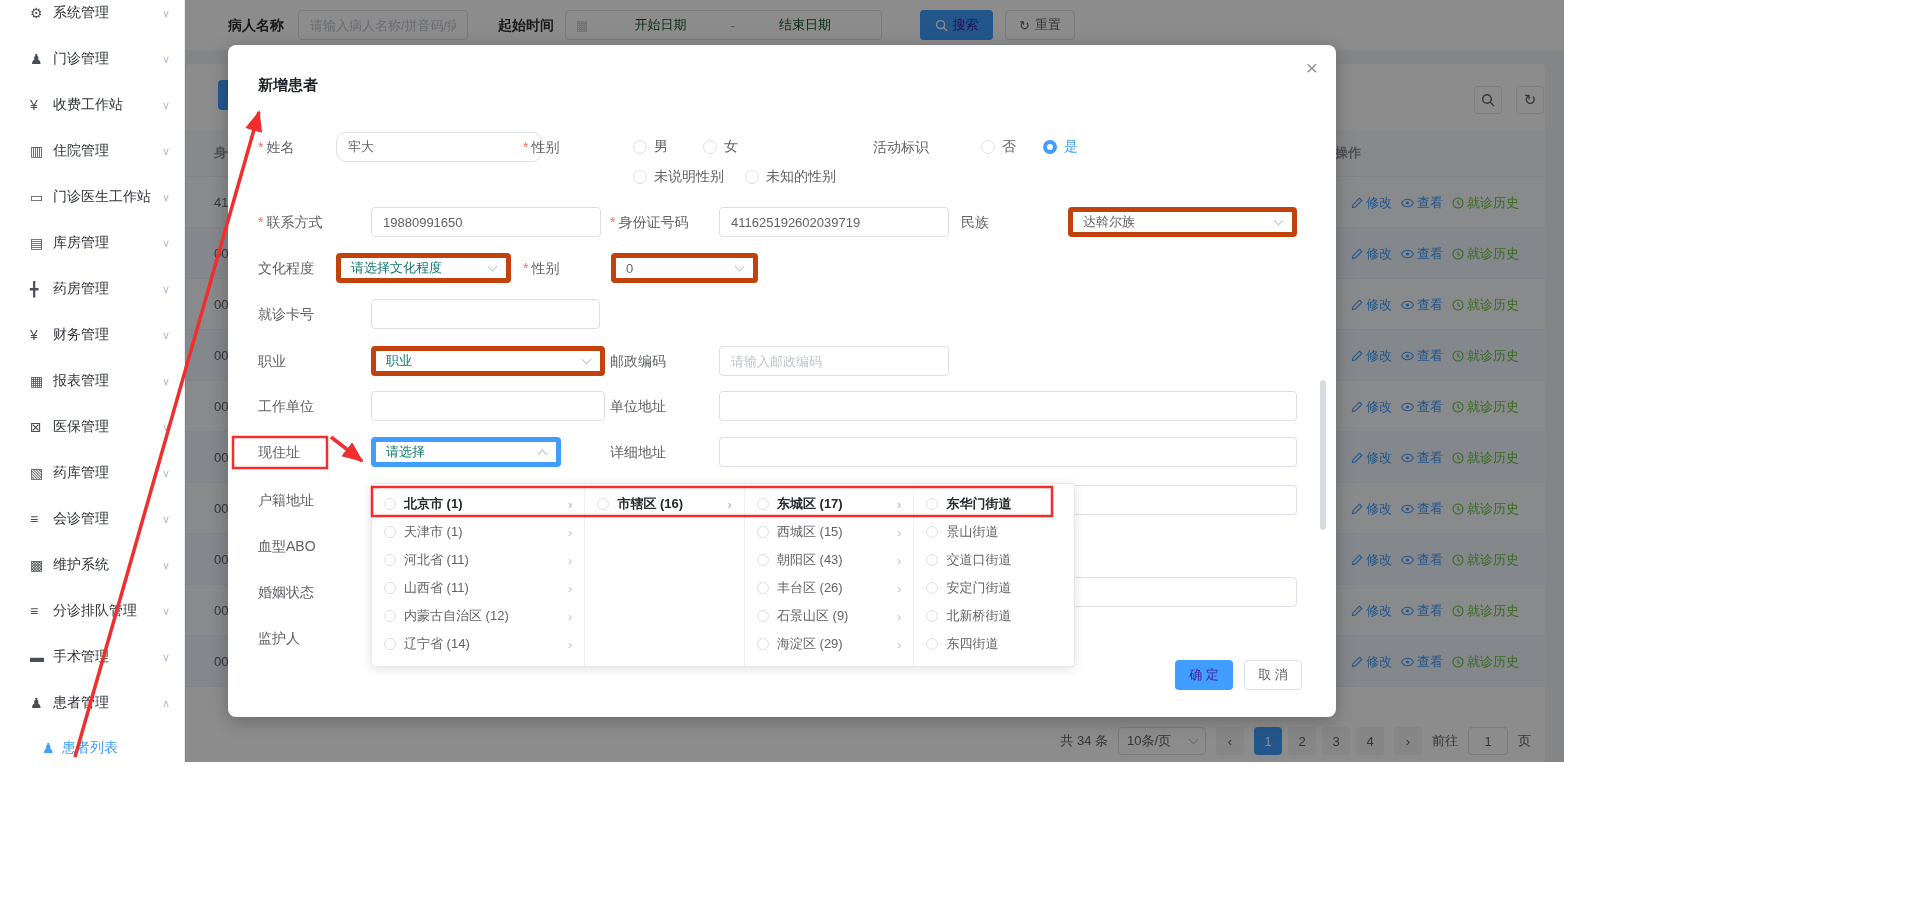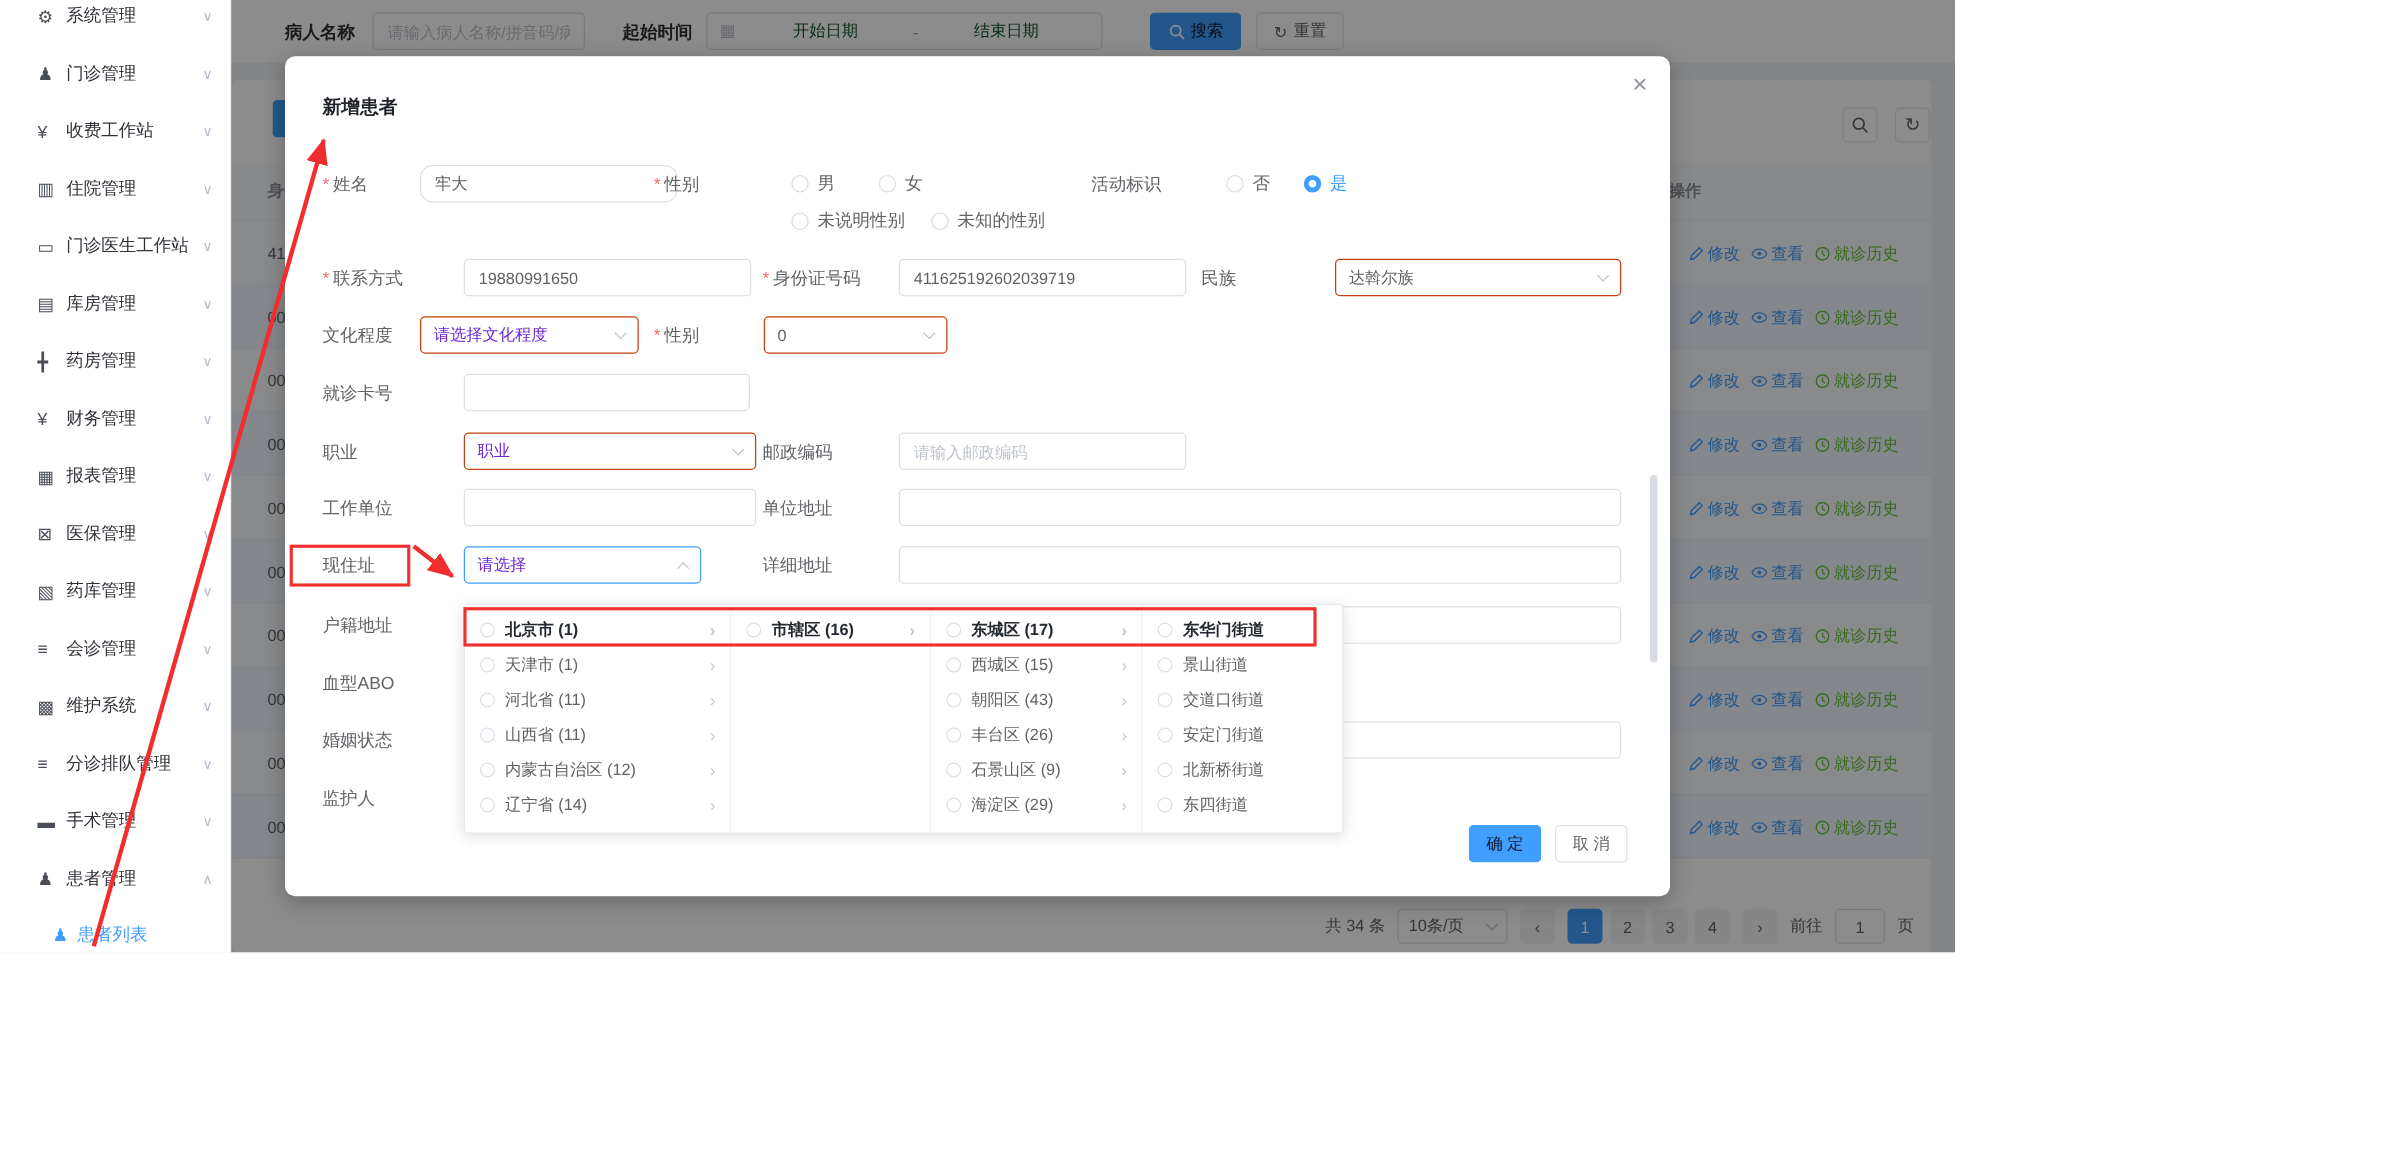--- a/index.html
+++ b/index.html
@@ -20,21 +20,21 @@
   .main{position:absolute;left:185px;top:0;width:1379px;height:762px;background:#f0f2f5;overflow:hidden}
   .filter-bar{position:absolute;left:0;top:0;width:1379px;height:50px;background:#fff}
   .fl-label{position:absolute;top:0;height:50px;line-height:50px;font-size:14px;font-weight:bold;color:#303133}
   .inp{border:1px solid #dcdfe6;border-radius:4px;background:#fff;font-size:13px;color:#606266;padding:0 11px;outline:none;font-family:inherit}
   .inp::placeholder{color:#bfc4cc}
   .date-box{position:absolute;display:flex;align-items:center;border:1px solid #dcdfe6;border-radius:4px;background:#fff;padding:0 10px;font-size:13px;color:#c0c4cc}
   .date-box .cal{color:#c0c4cc;font-size:13px;margin-right:6px}
   .date-box .dph{flex:1;text-align:center;color:#14532d}
   .date-box .dsep{color:#9aa0a8;padding:0 4px}
   .btn{display:flex;align-items:center;justify-content:center;gap:5px;border-radius:4px;font-size:13px;cursor:pointer;border:1px solid transparent}
-  .btn-blue{background:#409eff;color:#0f172a}
+  .btn-blue{background:#409eff;color:#4c1d95}
   .btn-white{background:#fff;color:#606266;border-color:#dcdfe6}
 
   .table-card{position:absolute;left:1px;top:64px;width:1359px;height:698px;background:#fff;border-radius:4px}
   .tc-toolbar-btn{position:absolute;left:32px;top:16px;width:90px;height:30px}
   .icon-btn{position:absolute;top:22px;width:28px;height:28px;display:flex;align-items:center;justify-content:center;color:#5f6368;cursor:pointer;font-size:15px;border:1px solid #e3e6eb;border-radius:4px;background:#fff}
   .thead{position:absolute;left:0;top:66px;width:100%;height:47px;background:#f7f9fc;border-bottom:1px solid #ebeef5;display:flex;align-items:center;font-size:13px;font-weight:bold;color:#909399}
   .th-id{position:absolute;left:28px}
   .th-ops{position:absolute;right:10px;width:200px;text-align:left}
   .tbody{position:absolute;left:0;top:113px;width:100%}
   .trow{position:relative;height:51px;border-bottom:1px solid #eef1f6;background:#fff}
@@ -58,22 +58,22 @@
   
   .overlay{position:absolute;left:185px;top:0;width:1379px;height:762px;background:rgba(0,0,0,.45);z-index:125}
   .modal{position:absolute;left:228px;top:45px;width:1108px;height:672px;background:#fff;border-radius:8px;box-shadow:0 4px 18px rgba(0,0,0,.25);z-index:130}
   .m-title{position:absolute;left:30px;top:31px;font-size:15px;font-weight:bold;color:#1f2329}
   .m-close{position:absolute;right:18px;top:12px;font-size:21px;color:#909399;cursor:pointer;line-height:1}
   .m-scroll{position:absolute;left:1092px;top:335px;width:6px;height:150px;background:#d8dbe2;border-radius:3px}
 
   .f-label{position:absolute;height:30px;line-height:30px;font-size:14px;color:#606266;white-space:nowrap}
   .req{color:#f56c6c;margin-right:3px}
   .ctl{position:absolute;height:30px}
-  .sel{position:absolute;height:30px;border:1px solid #c2410c;border-radius:4px;background:#fff;display:flex;align-items:center;padding:0 10px;font-size:13px;color:#606266;cursor:pointer}
-  .sel .ph{color:#6d28d9}
+  .sel{position:absolute;height:30px;border:5px solid #c2410c;border-radius:4px;background:#fff;display:flex;align-items:center;padding:0 10px;font-size:13px;color:#606266;cursor:pointer}
+  .sel .ph{color:#0f766e}
   .sel .chev{margin-left:auto;width:7px;height:7px;border-right:1.4px solid #c0c4cc;border-bottom:1.4px solid #c0c4cc;transform:rotate(45deg);margin-top:-3px;flex:0 0 auto}
   .sel .chev.up{transform:rotate(-135deg);margin-top:4px}
   .sel.open{border-color:#409eff}
   .radio{position:absolute;height:30px;display:flex;align-items:center;gap:7px;font-size:14px;color:#606266;cursor:pointer;white-space:nowrap}
   .radio .dot{width:14px;height:14px;border:1px solid #dcdfe6;border-radius:50%;background:#fff;flex:0 0 auto}
   .radio.f-checked .dot{border:4px solid #409eff}
   .radio.f-checked .rlabel{color:#409eff}
 
   .m-btn{position:absolute;width:58px;height:30px;font-size:13px}
 

